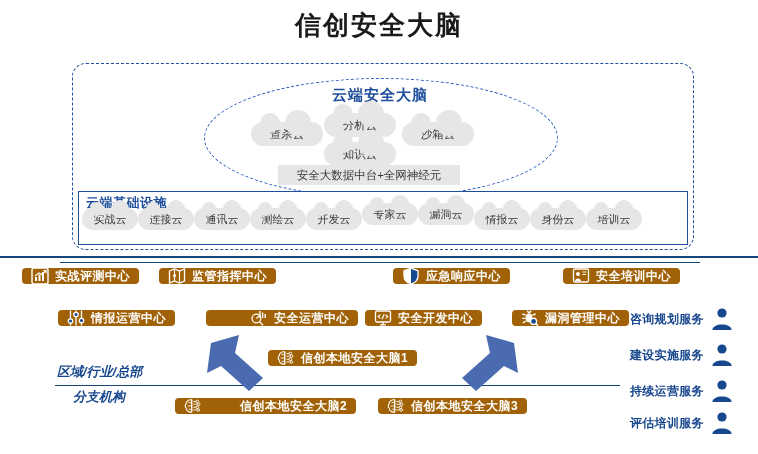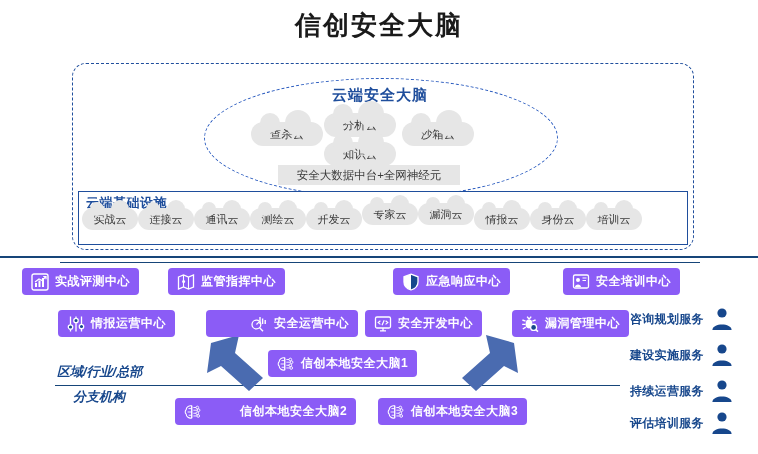--- a/index.html
+++ b/index.html
@@ -92,39 +92,39 @@
 
   
   .divline{position:absolute;background:#164579;height:1.6px;}
   .divline.l1{left:0px;top:256px;width:758px;}
   .divline.l2{left:60px;top:262px;width:640px;height:1.4px;}
   .divline.branch{left:55px;top:385px;width:565px;height:1.4px;}
 
   
   .btn{
     position:absolute;
-    background:#8b5cf6;
+    background:#a16207;
     border-radius:4px;
     display:flex;align-items:center;
     padding:0 9px;
-    height:27px;
+    height:16px;
     color:#ffffff;
     font-size:12px;font-weight:700;
     white-space:nowrap;
     letter-spacing:.5px;
     box-sizing:border-box;
   }
   .btn .ic{
     width:18px;height:18px;margin-right:6px;flex:0 0 auto;
     display:flex;align-items:center;justify-content:center;
   }
   .btn .ic svg{display:block;}
 
   .b-shizhan {left:22px; top:268px;}
-  .b-jianguan{left:168px;top:268px;}
+  .b-jianguan{left:159px;top:268px;}
   .b-yingji  {left:393px;top:268px;}
   .b-peixun  {left:563px;top:268px;}
 
   .b-qingbao {left:58px; top:310px;}
   .b-anquanyy{left:206px;top:310px;padding-left:44px;}
   .b-kaifa   {left:365px;top:310px;}
   .b-loudong {left:512px;top:310px;}
 
   .b-brain1{left:268px;top:350px;}
   .b-brain2{left:175px;top:398px;gap:32px;}

